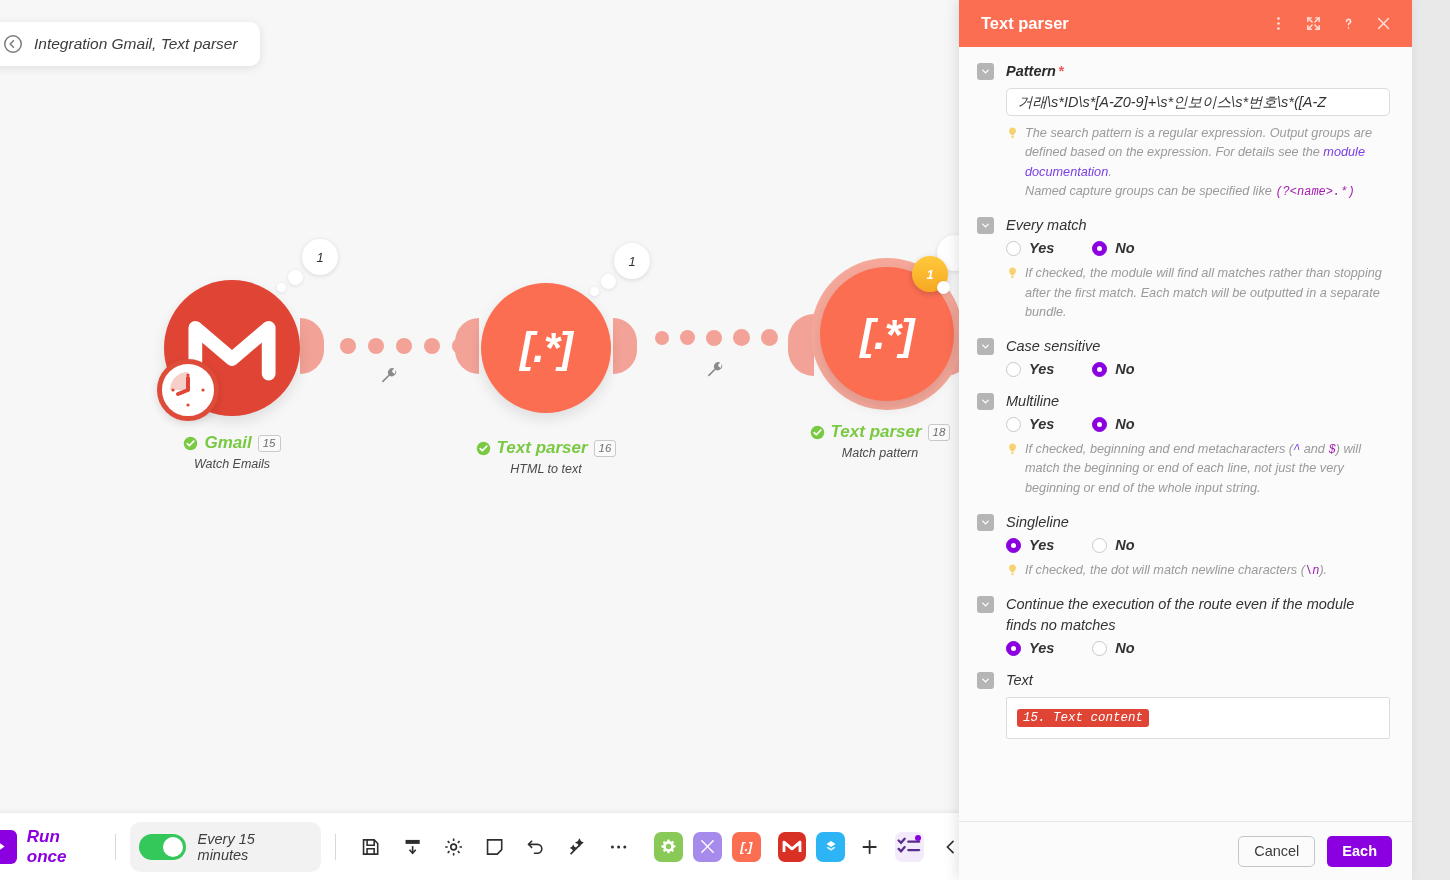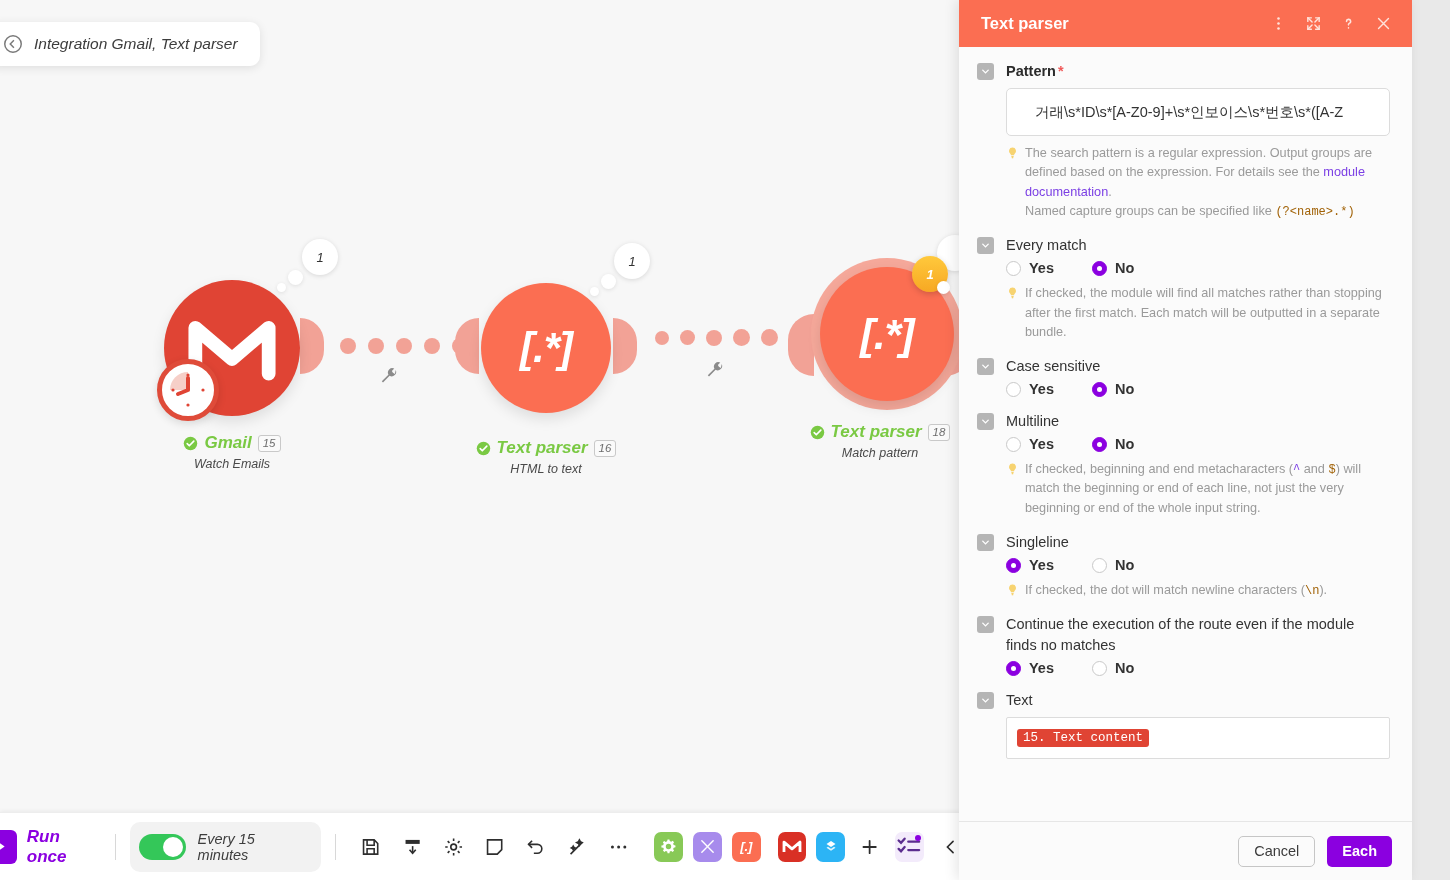--- a/index.html
+++ b/index.html
@@ -154,53 +154,53 @@
     box-shadow: -3px 0 12px rgba(0,0,0,.10); z-index: 10;
   }
   .panel-head {
     height: 47px; background: #fb6e52; display: flex; align-items: center;
     padding: 0 20px 0 22px; flex: 0 0 47px;
   }
   .panel-title { font-size: 16.5px; color: #fff; font-weight: bold; flex: 1; }
   .head-ico { width: 17px; height: 17px; color: #ffe3dc; margin-left: 18px; cursor: pointer; }
 
   .panel-body {
-    flex: 1; overflow: hidden; padding: 14px 22px 10px 18px; background: #fbfbfb;
+    flex: 1; overflow: hidden; padding: 14px 22px 10px 18px; background: #fbfbfb; font-style: italic;
   }
 
   .fieldrow { display: flex; align-items: flex-start; margin-bottom: 4px; }
   .collapse-box {
     width: 17px; height: 17px; flex: 0 0 17px; background: #b5b5b5;
     border-radius: 3px; display: flex; align-items: center; justify-content: center;
     margin-top: 2px; cursor: pointer;
   }
   .collapse-box svg { width: 11px; height: 11px; color: #fff; }
   .field-label {
     margin-left: 12px; font-size: 14.5px; font-weight: bold; color: #2b2b2b;
     line-height: 1.45;
   }
   .field-label.normal { font-weight: normal; color: #333; }
   .req { color: #f05a5a; margin-left: 2px; font-weight: bold; }
 
   .field-indent { padding-left: 29px; }
 
   .textinput {
-    width: 100%; height: 48px; background: #fff; border: 1px solid #dcdcdc;
-    border-radius: 5px; padding: 0 28px; font-size: 14.5px; color: #333;
+    width: 100%; height: 28px; background: #fff; border: 1px solid #dcdcdc;
+    border-radius: 5px; padding: 0 11px; font-size: 14.5px; color: #333;
     display: flex; align-items: center; overflow: hidden; white-space: nowrap;
     margin-top: 6px;
   }
 
   .hint {
     display: flex; margin-top: 8px; font-size: 12.7px; color: #9a9a9a;
     line-height: 1.52;
   }
   .bulb { width: 13px; height: 14px; flex: 0 0 13px; margin-right: 6px; margin-top: 2px; color: #f5c542; }
   .hint a { color: #7b3fe4; text-decoration: none; }
-  .code { color: #a16207; font-family: "Liberation Mono", monospace; font-size: 12px; }
+  .code { color: #a21caf; font-family: "Liberation Mono", monospace; font-size: 12px; }
   .code.blue { color: #7b3fe4; }
 
   .radios { display: flex; align-items: center; margin-top: 1px; gap: 20px; }
   .radio-item { display: flex; align-items: center; gap: 8px; margin-right: 18px; cursor: pointer; }
   .radio {
     width: 15px; height: 15px; border-radius: 50%; border: 1.5px solid #c9c9c9;
     background: #fff; display: flex; align-items: center; justify-content: center;
   }
   .radio.on { border-color: #8b00e0; background: #8b00e0; }
   .radio.on::after {

